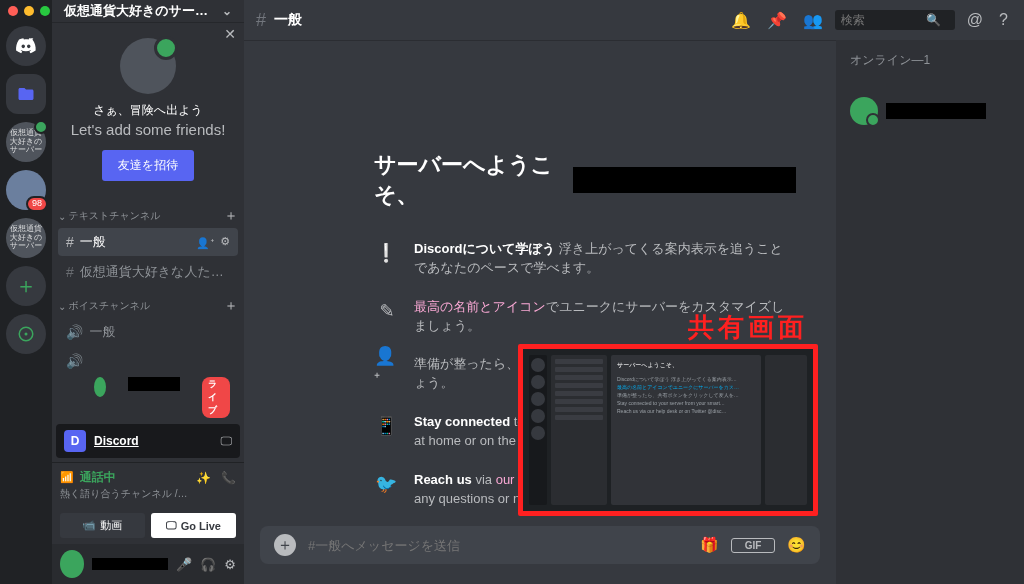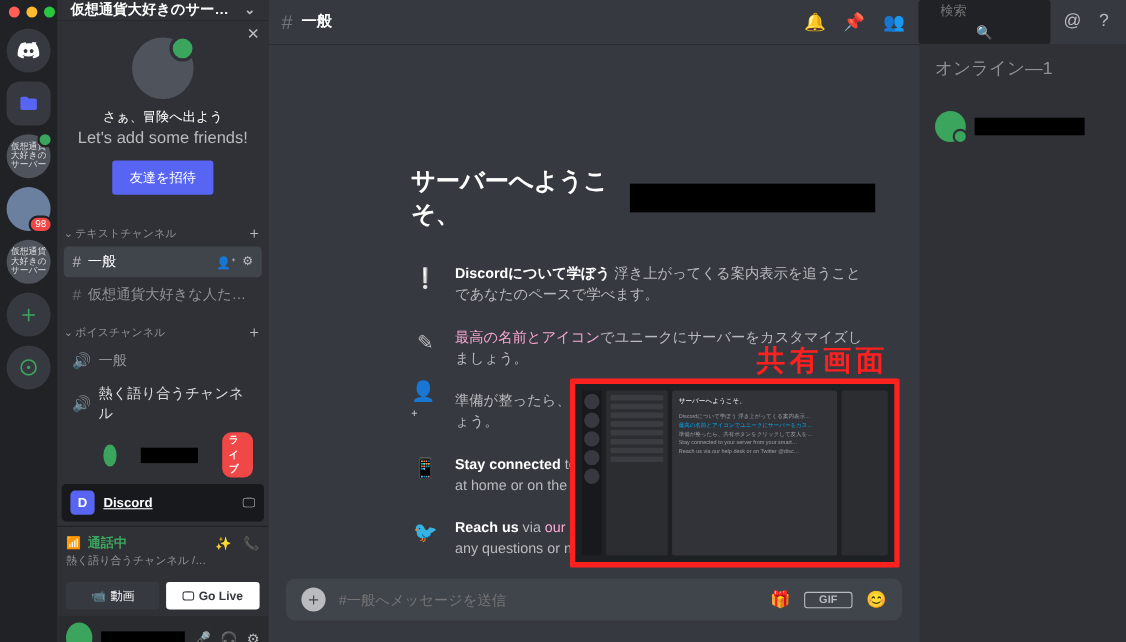--- a/index.html
+++ b/index.html
@@ -26,21 +26,21 @@
   .invite-card .l1 { font-size:12px; color:#fff; font-weight:400; }
   .invite-card .l2 { font-size:15px; color:#b9bbbe; margin-top:2px; }
   .invite-btn { margin-top:12px; background:#5865f2; color:#fff; border:none; padding:7px 16px; font-size:12px; border-radius:3px; cursor:pointer; font-weight:500;}
   .cat { padding:10px 6px 2px 6px; font-size:10px; color:#8e9297; text-transform:uppercase; display:flex; align-items:center; gap:2px;}
   .cat .plus { margin-left:auto; font-size:14px; color:#b9bbbe; cursor:pointer; }
   .chan { padding:5px 8px; margin:1px 6px; border-radius:4px; font-size:13px; color:#8e9297; display:flex; align-items:center; gap:6px; cursor:pointer; }
   .chan.active { background:#40444b; color:#fff; }
   .chan .ci { opacity:.6; font-size:14px; }
   .chan .tools { margin-left:auto; display:flex; gap:6px; font-size:11px; color:#b9bbbe; }
   .live-badge { background:#f04747; color:#fff; font-size:9px; padding:1px 6px; border-radius:8px; font-weight:700; }
-  .vc-user { padding-left:28px; display:flex; align-items:center; gap:22px; margin:2px 14px; }
+  .vc-user { padding-left:28px; display:flex; align-items:flex-start; gap:22px; margin:2px 14px; }
   .vc-user .dot{width:20px;height:20px;border-radius:50%;background:#3ba55d;}
   .vc-user .blk{width:90px;height:14px;background:#000;}
 
   .bottompanel{ margin-top:auto; }
   .stream-tile{ margin:4px; background:#18191c; border-radius:4px; padding:6px 8px; display:flex; align-items:center; gap:8px;}
   .stream-tile .ic{width:22px;height:22px;border-radius:4px;background:#5865f2;display:flex;align-items:center;justify-content:center;color:#fff;font-size:12px;font-weight:700;}
   .stream-tile .nm{font-size:12px;color:#fff;font-weight:600;text-decoration:underline;}
   .stream-tile .scr{margin-left:auto;color:#b9bbbe;font-size:12px;}
   .voice-status{ padding:6px 8px; border-top:1px solid #202225;}
   .voice-status .r1{display:flex;align-items:center;gap:6px;}
@@ -56,21 +56,21 @@
   .userbar .blk{width:90px;height:12px;background:#000;}
   .userbar .tools{margin-left:auto;display:flex;gap:8px;color:#b9bbbe;font-size:13px;}
 
   
   .main { flex:1; background:#36393f; display:flex; flex-direction:column; position:relative;}
   .topbar { height:40px; display:flex; align-items:center; padding:0 12px; box-shadow:0 1px 0 rgba(0,0,0,.2); gap:8px;}
   .topbar .hash{color:#72767d;font-size:18px;}
   .topbar .title{color:#fff;font-size:14px;font-weight:600;}
   .topbar .spacer{flex:1;}
   .topbar .ic{color:#b9bbbe;font-size:16px;cursor:pointer;padding:0 4px;}
-  .topbar .search{background:#202225;border-radius:3px;padding:3px 6px;display:flex;align-items:center;gap:6px;min-width:120px;flex-direction:column;}
+  .topbar .search{background:#202225;border-radius:3px;padding:3px 6px;display:flex;align-items:center;gap:6px;min-width:120px;}
   .topbar .search input{background:transparent;border:none;outline:none;color:#dcddde;font-size:12px;width:80px;}
   .topbar .search .si{color:#72767d;font-size:12px;}
 
   .body{flex:1;display:flex;overflow:hidden;}
   .chat{flex:1;display:flex;flex-direction:column;position:relative;}
   .welcome{flex:1;overflow:auto;padding:110px 40px 20px 130px;}
   .wtitle{color:#fff;font-size:22px;font-weight:700;display:flex;align-items:center;gap:8px;margin-bottom:30px;}
   .wtitle .blk{display:inline-block;width:260px;height:26px;background:#000;}
   .tip{display:flex;gap:14px;margin-bottom:20px;max-width:460px;}
   .tip .ti{width:26px;height:26px;flex-shrink:0;display:flex;align-items:center;justify-content:center;font-size:18px;color:#b9bbbe;}
@@ -79,21 +79,21 @@
   .tip .tt a{color:#f9a8d4;text-decoration:none;}
 
   .composer{padding:12px 16px 20px;}
   .composer .box{background:#40444b;border-radius:8px;display:flex;align-items:center;padding:8px 14px;gap:12px;}
   .composer .plus{width:22px;height:22px;border-radius:50%;background:#b9bbbe;color:#40444b;display:flex;align-items:center;justify-content:center;font-size:16px;cursor:pointer;}
   .composer input{flex:1;background:transparent;border:none;outline:none;color:#dcddde;font-size:13px;}
   .composer .ric{color:#b9bbbe;font-size:15px;cursor:pointer;}
   .composer .gif{font-size:10px;font-weight:700;border:1.5px solid #b9bbbe;padding:1px 13px;border-radius:3px;}
 
   .members{width:188px;background:#2f3136;padding:12px 8px;}
-  .members .hdr{font-size:16px;color:#8e9297;text-transform:uppercase;margin-bottom:24px;padding-left:6px;}
+  .members .hdr{font-size:12px;color:#8e9297;text-transform:uppercase;margin-bottom:24px;padding-left:6px;}
   .members .m{display:flex;align-items:center;gap:8px;padding:4px 6px;}
   .members .m .av{width:28px;height:28px;border-radius:50%;background:#3ba55d;position:relative;}
   .members .m .av::after{content:"";position:absolute;right:-2px;bottom:-2px;width:10px;height:10px;border-radius:50%;background:#3ba55d;border:2px solid #2f3136;}
   .members .m .blk{width:100px;height:16px;background:#000;}
 
   
   .share-annot{position:absolute;right:28px;top:270px;color:#ff2020;font-size:26px;font-weight:700;letter-spacing:4px;}
   .share-box{position:absolute;right:18px;bottom:68px;width:300px;height:172px;border:5px solid #ff2020;background:#1e2124;border-radius:2px;padding:6px;display:flex;gap:4px;}
   .share-box .mrail{width:18px;background:#17191c;border-radius:2px;display:flex;flex-direction:column;gap:3px;padding:3px 2px;}
   .share-box .mrail div{width:14px;height:14px;border-radius:50%;background:#36393f;}
@@ -186,21 +186,20 @@
       <span>⌄</span>
       <span>ボイスチャンネル</span>
       <span class="plus">＋</span>
     </div>
     <div class="chan">
       <span class="ci">🔊</span>
       <span>一般</span>
     </div>
     <div class="chan" style="color:#dcddde;">
       <span class="ci">🔊</span>
-      <span>熱く語り合うチャンネル</span>
     </div>
     <div class="vc-user">
       <span class="dot"></span>
       <span class="blk"></span>
       <span class="live-badge">ライブ</span>
     </div>
 
     <div class="bottompanel">
       <div class="stream-tile">
         <span class="ic">D</span>

